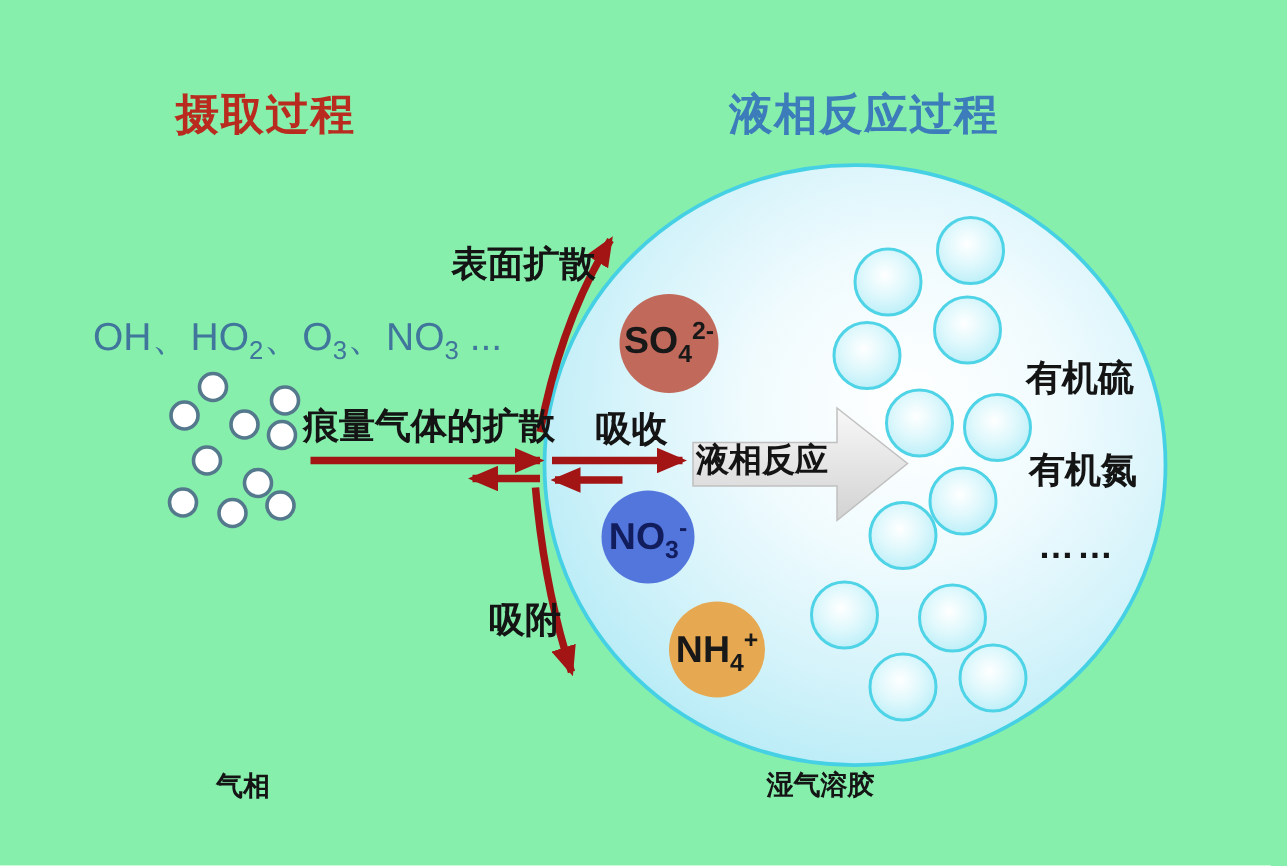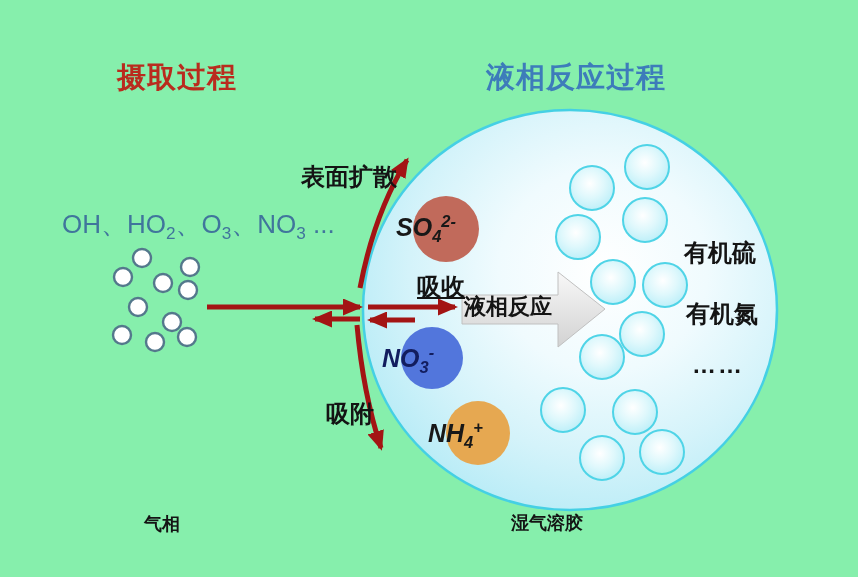--- a/index.html
+++ b/index.html
@@ -8,21 +8,21 @@
     font-family:"Liberation Sans", sans-serif; overflow:hidden;
   }
   .canvas svg.scene { position:absolute; left:0; top:0; }
   .label { position:absolute; white-space:nowrap; color:#141414; line-height:1.1; }
   .title { font-size:29px; font-weight:bold; letter-spacing:1px; }
   .blk24 { font-size:24px; font-weight:bold; }
   .blk26 { font-size:22px; font-weight:bold; }
   .blk27 { font-size:18px; font-weight:bold;text-align:right; }
   .chem  { font-size:26px; }
   .chem sub, .chem sup, .ion sub, .ion sup { font-size:66%; }
-  .ion   { position:absolute; width:100px; text-align:left; font-size:25px; font-weight:bold; color:#181818;font-style:italic; }
+  .ion   { position:absolute; width:100px; text-align:center; font-size:25px; font-weight:bold; color:#181818; }
   .ion.nitrate-text { color:#121d5e; }
   .dots  { font-size:24px; font-weight:bold; letter-spacing:2px; }
 </style>
 </head>
 <body>
 
 <div class="canvas">
 
   <svg class="scene" width="858" height="577" viewBox="0 0 858 577">
     <defs>
@@ -90,21 +90,22 @@
       <circle cx="122" cy="335" r="9"></circle>
       <circle cx="155" cy="342" r="9"></circle>
       <circle cx="187" cy="337" r="9"></circle>
     </g>
   </svg>
 
   <div class="label title" style="left: 117px; top: 62px; color: rgb(185, 43, 30);">摄取过程</div>
   <div class="label title" style="left: 486px; top: 62px; color: rgb(61, 124, 186); text-align: right;">液相反应过程</div>
 
   <div class="label blk24" style="left:301px; top:164px;">表面扩散</div>
-  <div class="label blk24" style="left:417px; top:274px;text-decoration:underline;">吸收</div>
+  <div class="label blk24" style="left:202px; top:272px;">痕量气体的扩散</div>
+  <div class="label blk24" style="left:397px; top:274px;">吸收</div>
   <div class="label blk24" style="left:326px; top:401px;">吸附</div>
   <div class="label blk26" style="left:464px; top:295px;">液相反应</div>
   <div class="label blk24" style="left:684px; top:240px;">有机硫</div>
   <div class="label blk24" style="left:686px; top:301px;">有机氮</div>
   <div class="label dots" style="left:692px; top:352px;">……</div>
   <div class="label blk27" style="left:144px; top:515px;">气相</div>
   <div class="label blk27" style="left:511px; top:514px;">湿气溶胶</div>
 
   <div class="label chem" style="left: 62px; top: 210px; color: rgb(64, 117, 156);"><span>OH、HO</span><sub>2</sub><span>、O</span><sub>3</sub><span>、NO</span><sub>3</sub><span> ...</span></div>
 

